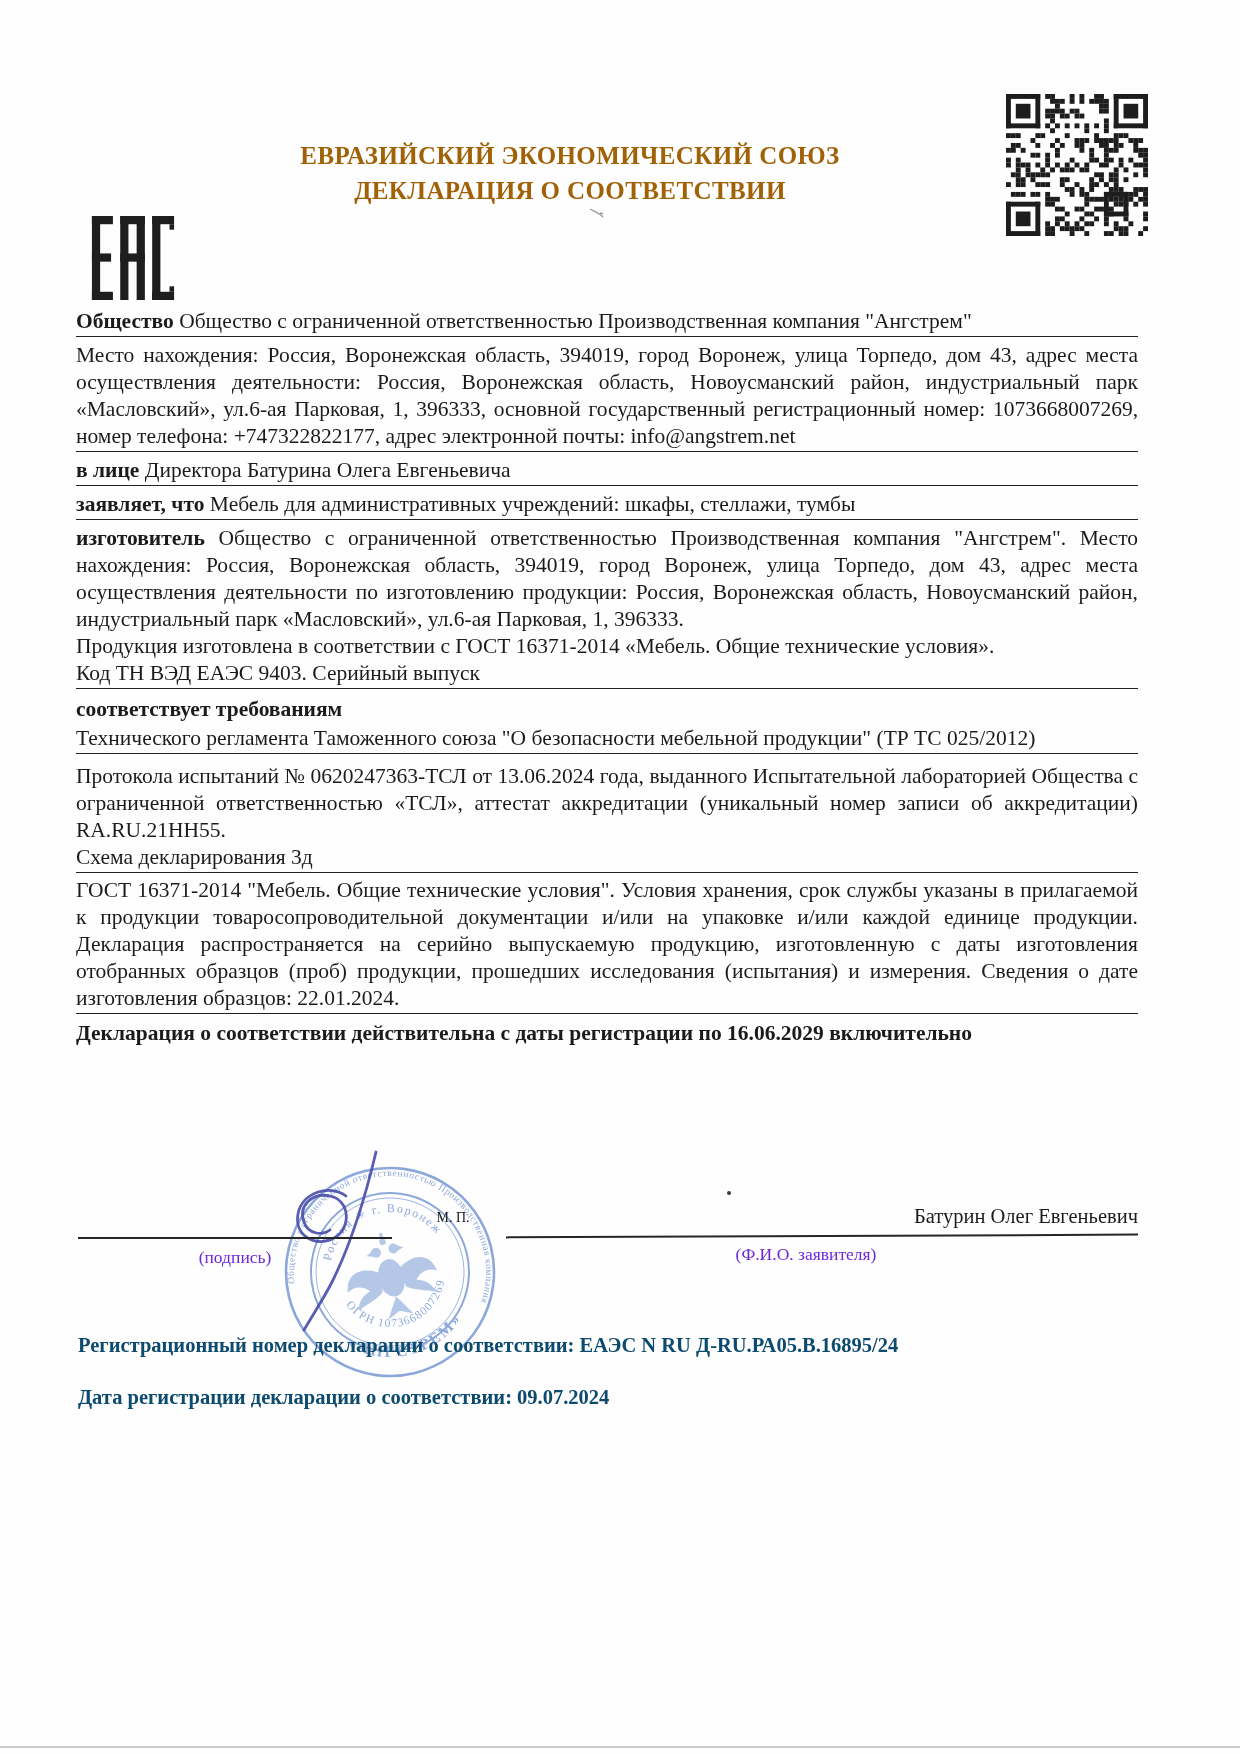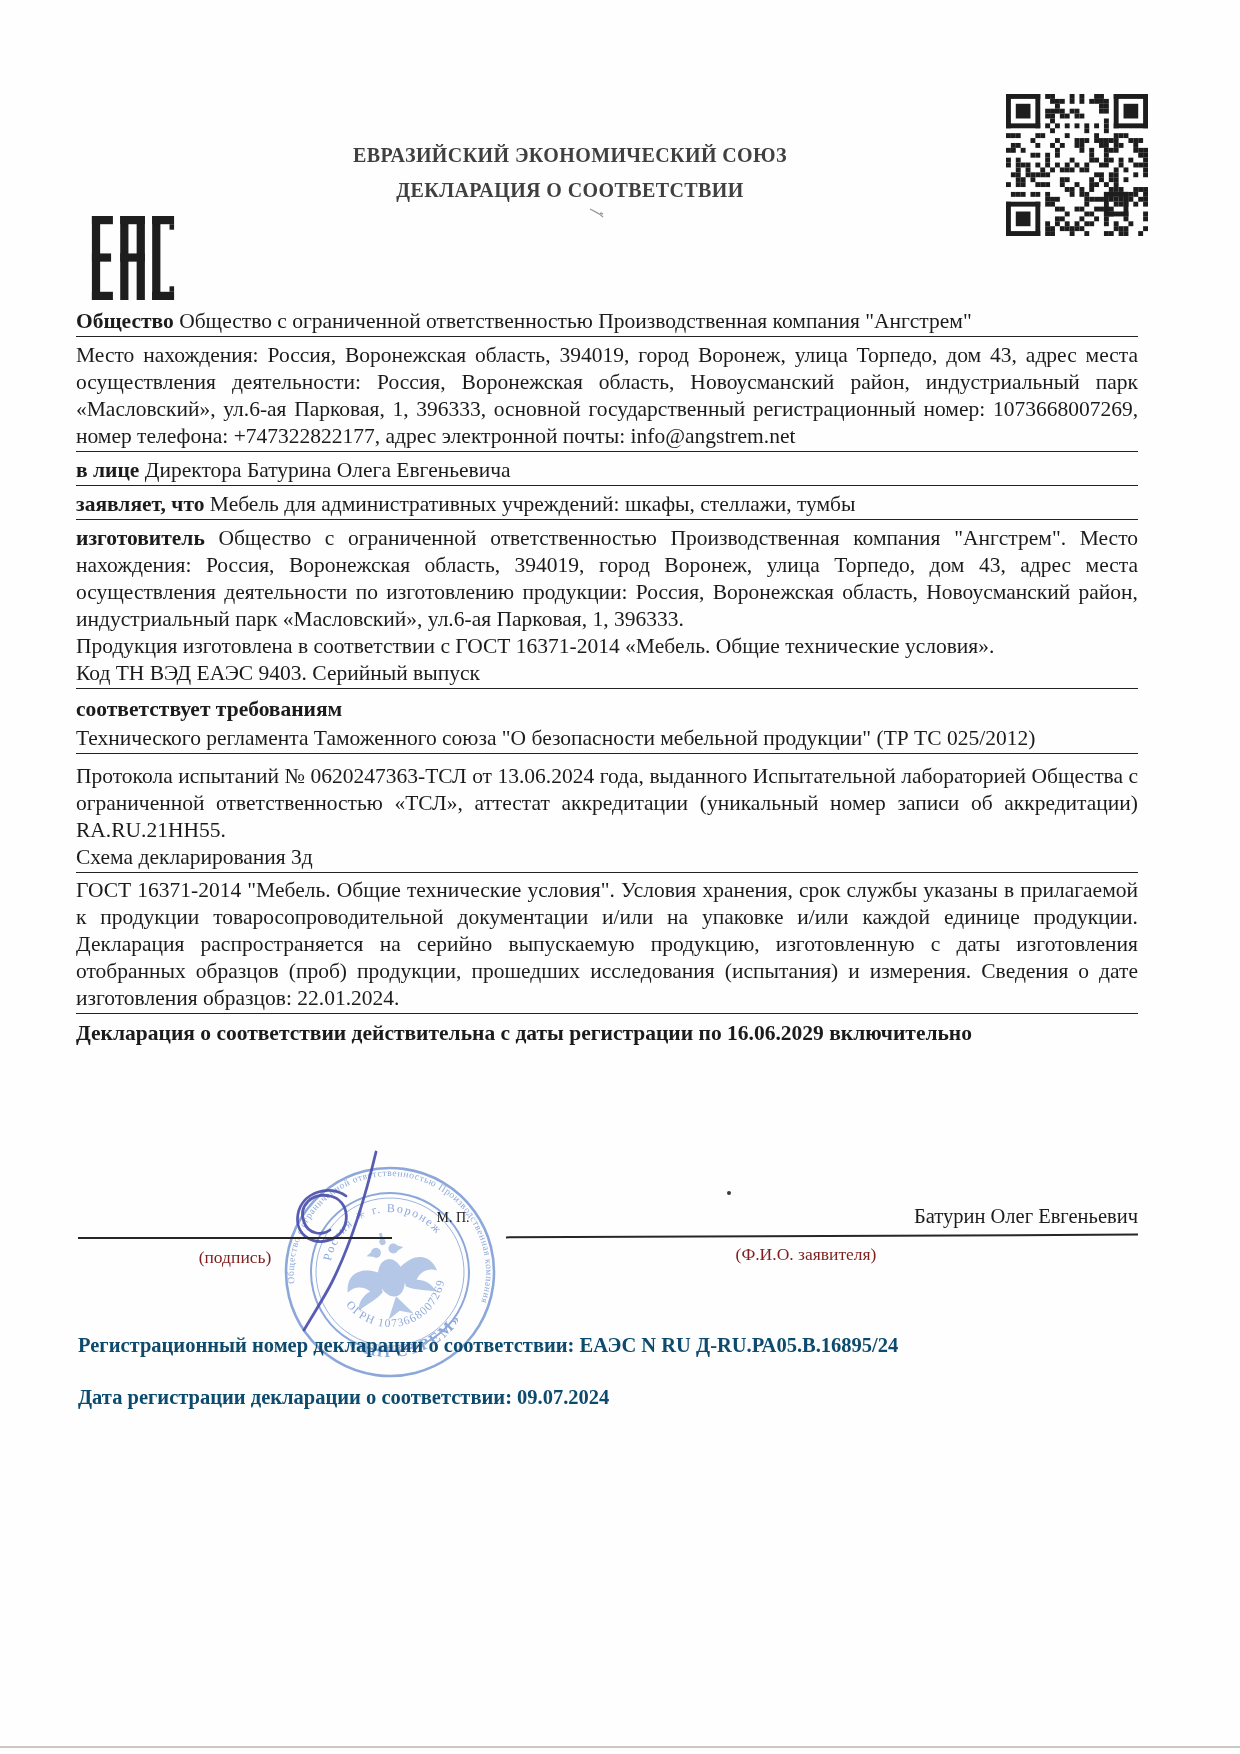--- a/index.html
+++ b/index.html
@@ -2,40 +2,40 @@
 <html><head>
 <meta charset="utf-8">
 <style>
   html,body{margin:0;padding:0;background:#e8e8e8;}
   .page{
     position:relative;width:1240px;height:1754px;margin:0 auto;background:#fefefe;
     font-family:"Liberation Serif","DejaVu Serif",serif;color:#1b1b1b;overflow:hidden;
   }
   
   .title-wrap{position:absolute;left:70px;top:138px;width:1000px;text-align:center;}
-  .title-line{font-size:20px;font-weight:bold;line-height:35px;letter-spacing:.4px;color:#404040;}
+  .title-line{font-size:25px;font-weight:bold;line-height:35px;letter-spacing:.4px;color:#a16207;}
   .eac-logo{position:absolute;left:90px;top:216px;}
   .qr{position:absolute;left:1006px;top:94px;}
   
   .doc-body{position:absolute;left:76px;top:308px;width:1062px;font-size:21.5px;line-height:27px;}
   .sec{margin:0;}
   .rule{border-bottom:1.5px solid #222;}
   .pt2{padding-top:2px}.pt4{padding-top:4px}.pt5{padding-top:5px}.pt6{padding-top:6px}
   .pt7{padding-top:7px}.pt9{padding-top:9px}
   .pb1{padding-bottom:1px}
   .sec p{margin:0;}
   .para{text-align:justify;}
   .lbl{font-weight:bold;}
   .boldline{font-weight:bold;}
   
   .stamp{position:absolute;left:272px;top:1154px;transform:rotate(-14deg);opacity:.88;}
   .signature-svg{position:absolute;left:258px;top:1142px;opacity:.92;}
   .sig-line-left{position:absolute;left:78px;top:1237px;width:314px;border-top:2px solid #262626;}
   .sig-line-right{position:absolute;left:506px;top:1235px;width:632px;border-top:2px solid #262626;transform:rotate(-.25deg);}
-  .sig-caption{position:absolute;font-size:17.5px;color:#7f1d1d;text-align:center;}
+  .sig-caption{position:absolute;font-size:17.5px;color:#6d28d9;text-align:center;}
   .cap-podpis{left:140px;top:1247px;width:190px;}
   .cap-fio{left:490px;top:1244px;width:632px;}
   .mp{position:absolute;left:405px;top:1210px;width:96px;text-align:center;font-size:14px;}
   .sig-name{position:absolute;left:506px;top:1205px;width:632px;text-align:right;font-size:20.5px;}
   
   .footer-line{position:absolute;left:78px;font-size:20.5px;font-weight:bold;color:#0c4a6e;}
   .f-reg{top:1334px;}
   .f-date{top:1386px;}
   
   .artifact-dot{position:absolute;left:727px;top:1191px;width:4px;height:4px;background:#3a3a3a;border-radius:50%;}

